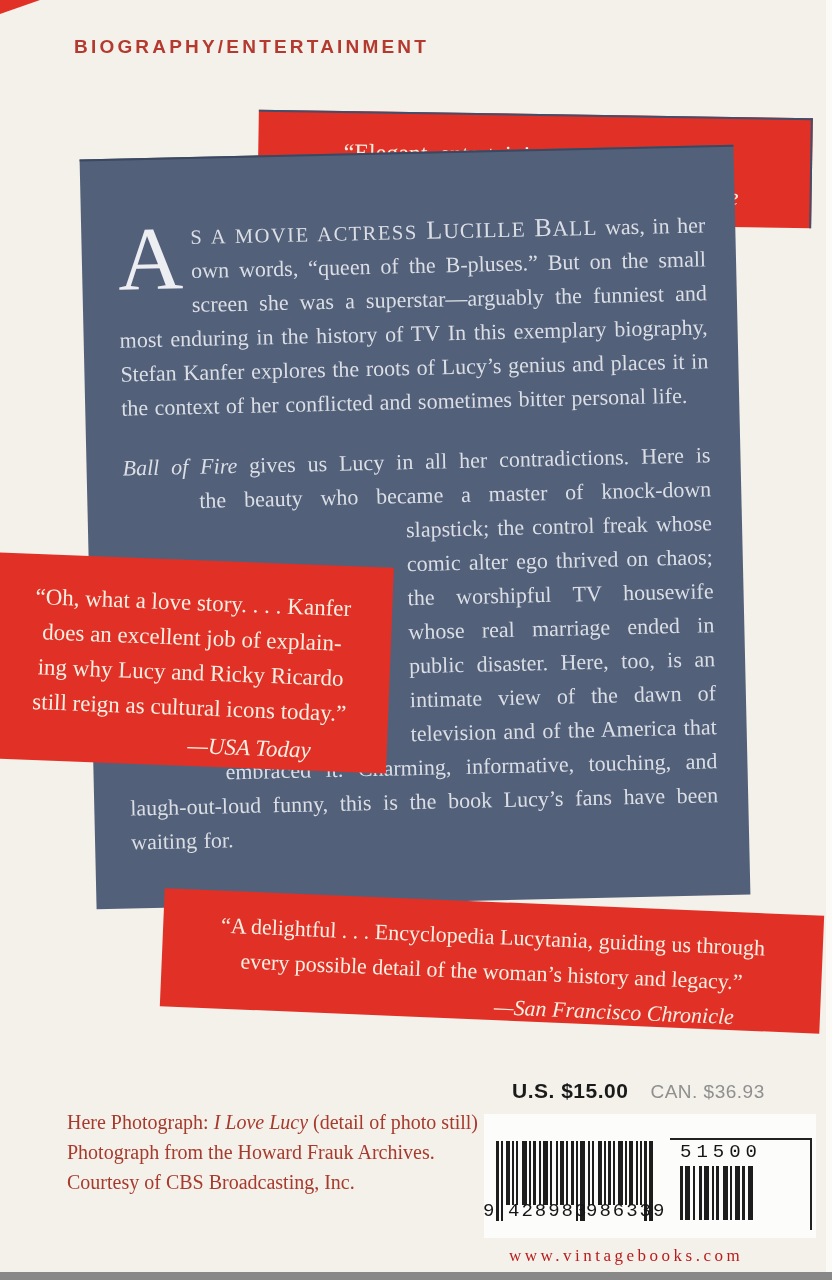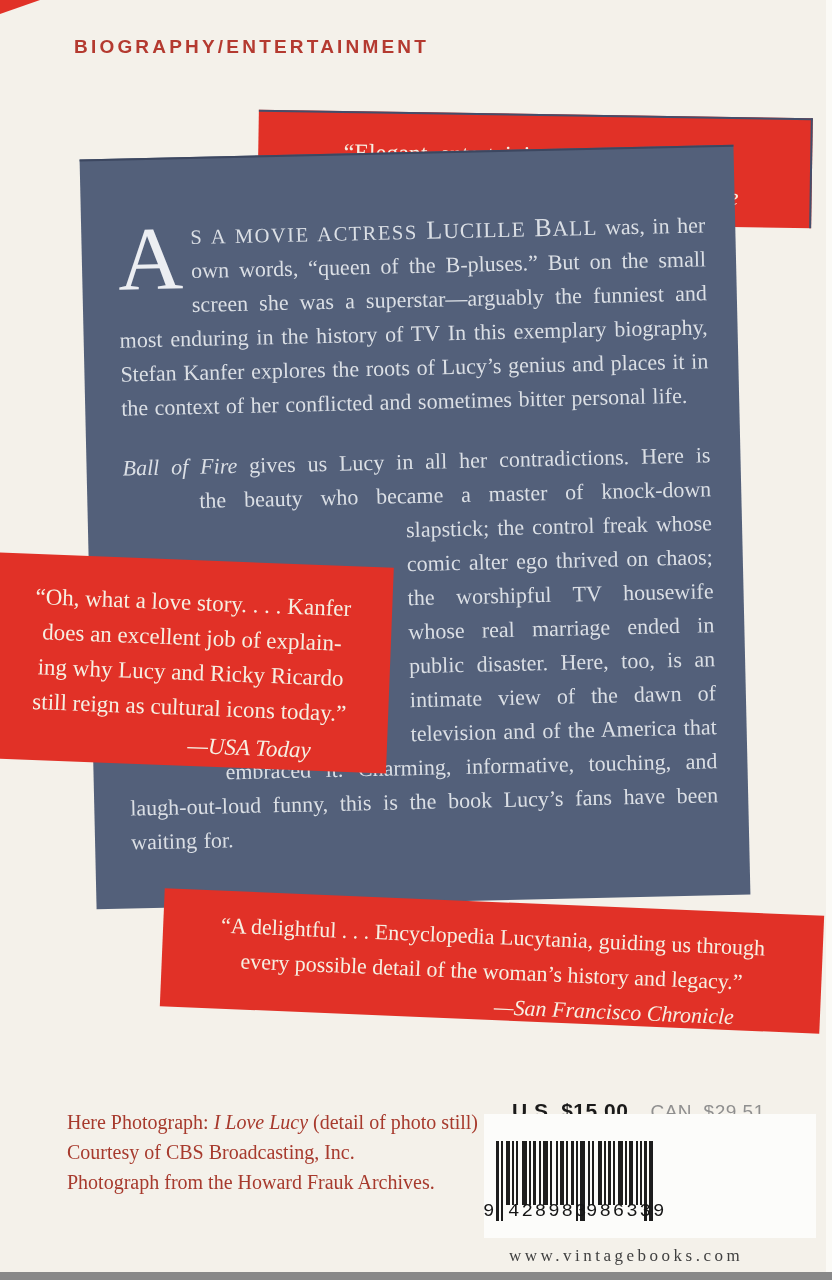--- a/index.html
+++ b/index.html
@@ -78,21 +78,20 @@
     transform:rotate(2.4deg);
     font-size:22px; line-height:35px; text-align:center;
     padding:17px 22px 0 22px;
   }
   .banner-bottom .attr{ text-align:right; padding-right:64px; font-style:italic;}
 
   
   .price-row{
     position:absolute; left:512px; top:1079px; display:flex; align-items:baseline; gap:22px;
     font-family:"Liberation Sans", sans-serif;
-    margin-top:20px;
   }
   .price-us{font-size:21px; font-weight:bold; color:#1a1a1a; letter-spacing:0.5px;}
   .price-can{font-size:19px; color:#8f8f8f; letter-spacing:0.5px;}
 
   .credits{
     position:absolute; left:67px; top:1107px; width:430px;
     color:var(--credit-red); font-size:20px; line-height:30px;
   }
 
   .barcode-area{
@@ -107,21 +106,21 @@
   .d-g2{position:absolute; left:102px; top:86px; font-size:19px; letter-spacing:2px;}
   .addon-frame{
     position:absolute; left:186px; top:24px; width:142px; height:92px;
     border-top:2px solid #222; border-right:2px solid #222; box-sizing:border-box;
   }
   .addon-digits{padding:1px 0 0 10px; font-size:19px; letter-spacing:5px;}
   .addon-bars{margin:3px 0 0 10px;}
 
   .website{
     position:absolute; left:509px; top:1246px;
-    font-size:17px; letter-spacing:3.5px; color:#404040;
+    font-size:17px; letter-spacing:3.5px; color:#b91c1c;
   }
 </style>
 </head>
 <body>
 
 <div class="page">
   <div class="edge-right"></div>
   <div class="corner-wedge"></div>
 
   <div class="category">BIOGRAPHY/ENTERTAINMENT</div>
@@ -161,29 +160,29 @@
   </div>
 
   <div class="red-panel banner-bottom">
     <div>“A delightful . . . Encyclopedia Lucytania, guiding us through</div>
     <div>every possible detail of the woman’s history and legacy.”</div>
     <div class="attr">—San Francisco Chronicle</div>
   </div>
 
   <div class="price-row">
     <span class="price-us">U.S. $15.00</span>
-    <span class="price-can">CAN. $29.51</span>
+    <span class="price-can">CAN. $36.93</span>
   </div>
 
   <div class="credits">
     <div>
       <span>Here Photograph: </span><span class="ital">I Love Lucy</span><span> (detail of photo still)</span>
     </div>
+    <div>Photograph from the Howard Frauk Archives.</div>
     <div>Courtesy of CBS Broadcasting, Inc.</div>
-    <div>Photograph from the Howard Frauk Archives.</div>
   </div>
 
   <div class="barcode-area">
     <div class="main-bars" id="main-bars" style="display: flex; align-items: flex-start;">
         <div style="flex: 0 0 auto; background: rgb(29, 29, 29); width: 3px; margin-right: 2px; height: 80px;"></div>
         <div style="flex: 0 0 auto; background: rgb(29, 29, 29); width: 2px; margin-right: 3px; height: 80px;"></div>
         <div style="flex: 0 0 auto; background: rgb(29, 29, 29); width: 4px; margin-right: 2px; height: 64px;"></div>
         <div style="flex: 0 0 auto; background: rgb(29, 29, 29); width: 2px; margin-right: 2px; height: 64px;"></div>
         <div style="flex: 0 0 auto; background: rgb(29, 29, 29); width: 2px; margin-right: 4px; height: 64px;"></div>
         <div style="flex: 0 0 auto; background: rgb(29, 29, 29); width: 5px; margin-right: 2px; height: 64px;"></div>
@@ -208,16 +207,33 @@
         <div style="flex: 0 0 auto; background: rgb(29, 29, 29); width: 2px; margin-right: 2px; height: 64px;"></div>
         <div style="flex: 0 0 auto; background: rgb(29, 29, 29); width: 4px; margin-right: 3px; height: 64px;"></div>
         <div style="flex: 0 0 auto; background: rgb(29, 29, 29); width: 2px; margin-right: 2px; height: 64px;"></div>
         <div style="flex: 0 0 auto; background: rgb(29, 29, 29); width: 2px; margin-right: 2px; height: 64px;"></div>
         <div style="flex: 0 0 auto; background: rgb(29, 29, 29); width: 3px; margin-right: 2px; height: 80px;"></div>
         <div style="flex: 0 0 auto; background: rgb(29, 29, 29); width: 4px; margin-right: 0px; height: 80px;"></div>
       </div>
     <div class="d-lead">9</div>
     <div class="d-g1">428983</div>
     <div class="d-g2">986339</div>
+    <div class="addon-frame">
+      <div class="addon-digits">51500</div>
+      <div class="addon-bars" id="addon-bars" style="display: flex; align-items: flex-start;">
+          <div style="flex: 0 0 auto; background: rgb(29, 29, 29); width: 3px; margin-right: 2px; height: 54px;"></div>
+          <div style="flex: 0 0 auto; background: rgb(29, 29, 29); width: 5px; margin-right: 3px; height: 54px;"></div>
+          <div style="flex: 0 0 auto; background: rgb(29, 29, 29); width: 2px; margin-right: 4px; height: 54px;"></div>
+          <div style="flex: 0 0 auto; background: rgb(29, 29, 29); width: 3px; margin-right: 2px; height: 54px;"></div>
+          <div style="flex: 0 0 auto; background: rgb(29, 29, 29); width: 5px; margin-right: 3px; height: 54px;"></div>
+          <div style="flex: 0 0 auto; background: rgb(29, 29, 29); width: 2px; margin-right: 2px; height: 54px;"></div>
+          <div style="flex: 0 0 auto; background: rgb(29, 29, 29); width: 3px; margin-right: 4px; height: 54px;"></div>
+          <div style="flex: 0 0 auto; background: rgb(29, 29, 29); width: 5px; margin-right: 2px; height: 54px;"></div>
+          <div style="flex: 0 0 auto; background: rgb(29, 29, 29); width: 2px; margin-right: 3px; height: 54px;"></div>
+          <div style="flex: 0 0 auto; background: rgb(29, 29, 29); width: 5px; margin-right: 2px; height: 54px;"></div>
+          <div style="flex: 0 0 auto; background: rgb(29, 29, 29); width: 3px; margin-right: 3px; height: 54px;"></div>
+          <div style="flex: 0 0 auto; background: rgb(29, 29, 29); width: 5px; margin-right: 0px; height: 54px;"></div>
+        </div>
+    </div>
   </div>
 
   <div class="website">www.vintagebooks.com</div>
 </div>
 
 </body></html>

